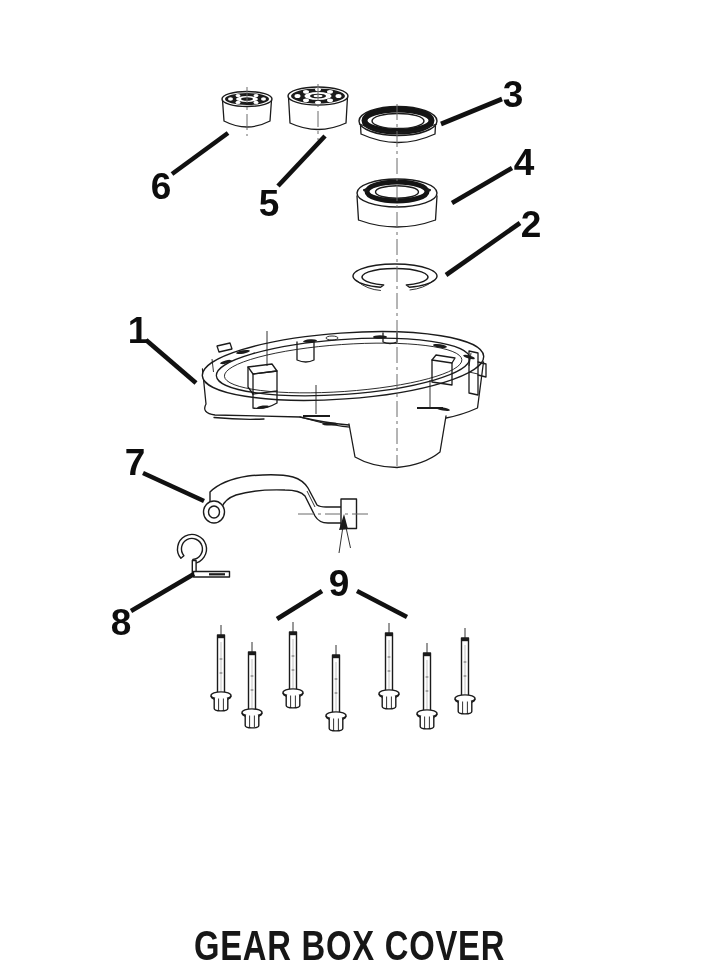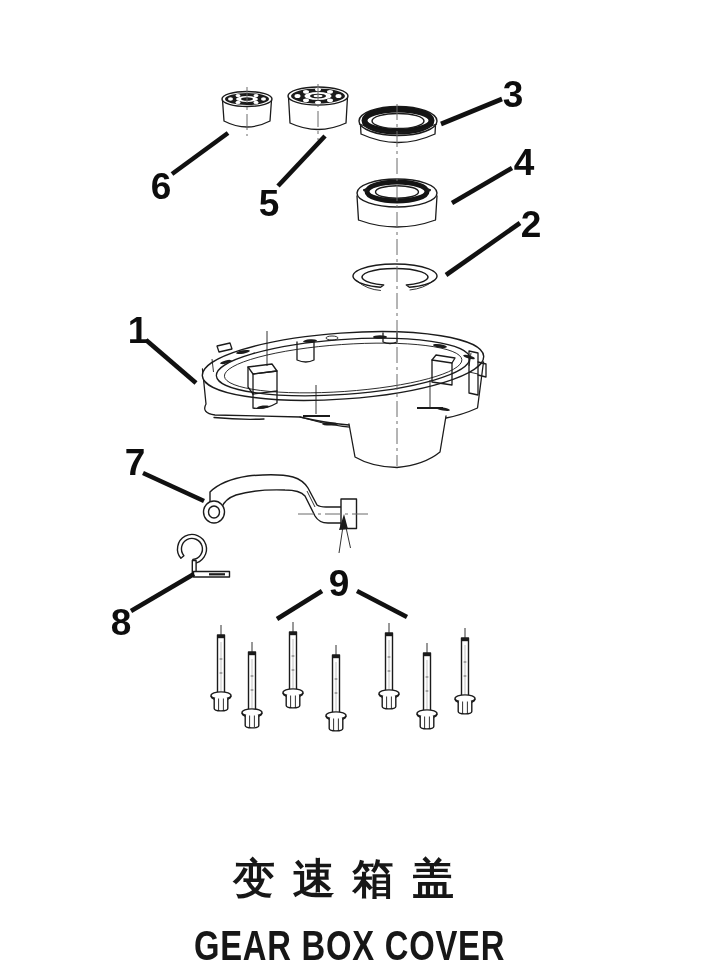--- a/index.html
+++ b/index.html
@@ -208,18 +208,17 @@
     <text x="513" y="107" class="callout">3</text>
     <text x="524" y="175" class="callout">4</text>
     <text x="269" y="216" class="callout">5</text>
     <text x="161" y="199" class="callout">6</text>
     <text x="135" y="475" class="callout">7</text>
     <text x="121" y="635" class="callout">8</text>
     <text x="339" y="596" class="callout">9</text>
   </g>
 </svg>
 
-<div class="title-zh">变 速 箱 盖</div>
 <div class="title-en">
   <span class="squeeze">GEAR BOX COVER</span>
 </div>
 
 </div>
 
 </body></html>

